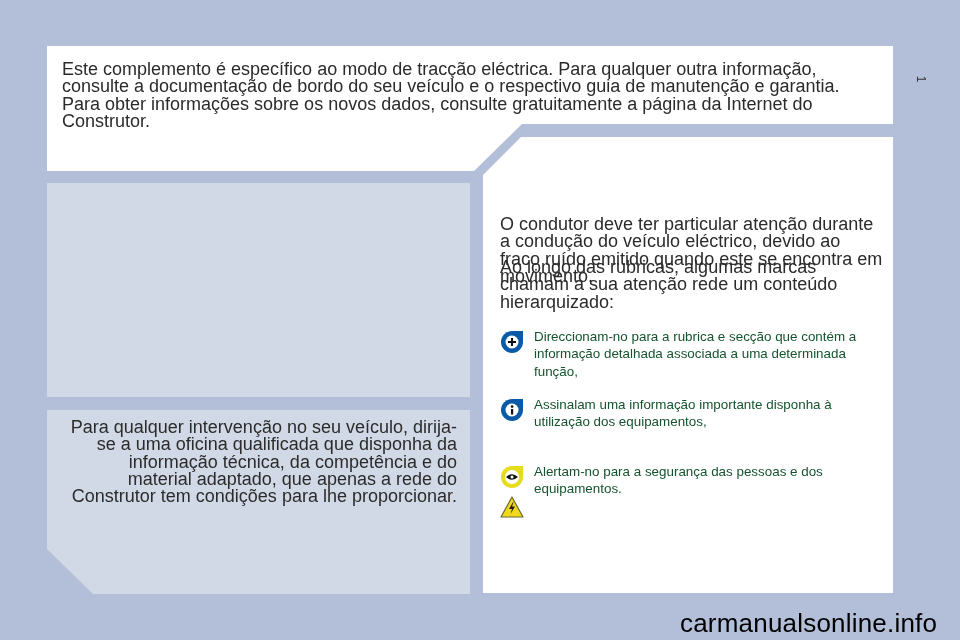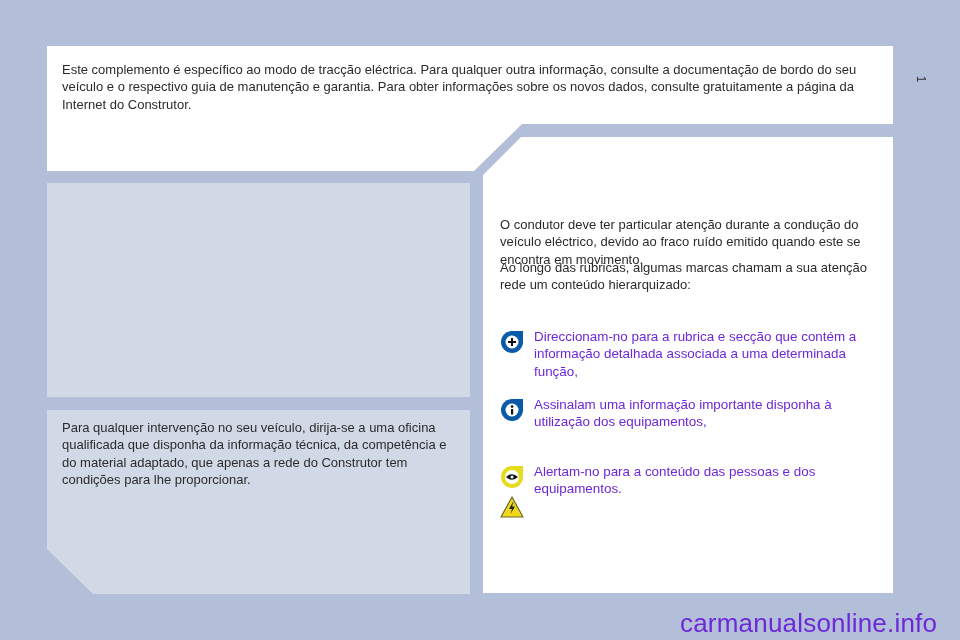--- a/index.html
+++ b/index.html
@@ -24,40 +24,40 @@
   #left-top-panel {
     left: 47px; top: 183px; width: 423px; height: 214px;
     background: #d2d9e6;
   }
   #left-bottom-panel {
     left: 47px; top: 410px; width: 423px; height: 184px;
     background: #d2d9e6;
     clip-path: polygon(0 0, 100% 0, 100% 100%, 46px 100%, 0 139px);
   }
   .text {
-    position: absolute; font-size: 13px; line-height: 17.3px;
+    position: absolute; font-size: 18px; line-height: 17.3px;
     color: #2b2b2b; margin: 0;
   }
   #intro-text { left: 62px; top: 61px; width: 815px; }
   #driver-text { left: 500px; top: 205px; width: 385px; margin-top: 11px; }
   #marks-text { left: 500px; top: 259px; width: 385px; }
-  #workshop-text { left: 62px; top: 419px; width: 395px; }
+  #workshop-text { left: 62px; top: 419px; width: 395px; text-align: right; }
   .legend-item { position: absolute; left: 500px; width: 385px; }
   .legend-item .icon { position: absolute; left: 0; top: 2px; width: 24px; height: 24px; }
-  .legend-item .label { position: absolute; left: 34px; top: 0; width: 340px; font-size: 13.4px; line-height: 17.3px; color: #6d28d9; }
+  .legend-item .label { position: absolute; left: 34px; top: 0; width: 340px; font-size: 13.4px; line-height: 17.3px; color: #14532d; }
   #legend-plus { top: 328px; }
   #legend-info { top: 396px; }
   #legend-alert { top: 463px; }
   #warning-icon { position: absolute; left: 500px; top: 496px; width: 24px; height: 22px; }
   #page-number {
     position: absolute; left: 918px; top: 72px; font-size: 12px; color: #333;
     transform: rotate(90deg); transform-origin: center;
   }
   #watermark {
-    position: absolute; left: 680px; top: 608px; font-size: 26px; color: #6d28d9;
+    position: absolute; left: 680px; top: 608px; font-size: 26px; color: #000000;
     letter-spacing: 0.2px;
   }
 </style>
 </head>
 <body>
 
 <div class="panel" id="top-panel"></div>
 <div class="panel" id="right-panel"></div>
 <div class="panel" id="left-top-panel"></div>
 <div class="panel" id="left-bottom-panel"></div>
@@ -87,21 +87,21 @@
   <span class="label">Assinalam uma informação importante disponha à utilização dos equipamentos,</span>
 </div>
 
 <div class="legend-item" id="legend-alert">
   <svg class="icon" viewBox="0 0 24 24">
     <path d="M12 1 H23 V12 A11 11 0 1 1 12 1 Z" fill="#e6dc1e"></path>
     <circle cx="12" cy="12" r="7" fill="#ffffff"></circle>
     <path d="M6 12 Q12 6.5 18 12 Q12 17.5 6 12 Z" fill="#111"></path>
     <circle cx="12" cy="12" r="1.5" fill="#ffffff"></circle>
   </svg>
-  <span class="label">Alertam-no para a conteúdo das pessoas e dos equipamentos.</span>
+  <span class="label">Alertam-no para a segurança das pessoas e dos equipamentos.</span>
 </div>
 
 <svg id="warning-icon" viewBox="0 0 24 22">
   <path d="M12 1 L23 21 H1 Z" fill="#f2d81a" stroke="#6a6a30" stroke-width="1.2" stroke-linejoin="round"></path>
   <path d="M13 6 L9 13 H12 L10.5 18 L15 10.5 H12 L13.5 6 Z" fill="#222"></path>
 </svg>
 
 <p class="text" id="workshop-text">Para qualquer intervenção no seu veículo, dirija-se a uma oficina qualificada que disponha da informação técnica, da competência e do material adaptado, que apenas a rede do Construtor tem condições para lhe proporcionar.</p>
 
 <div id="page-number">1</div>

